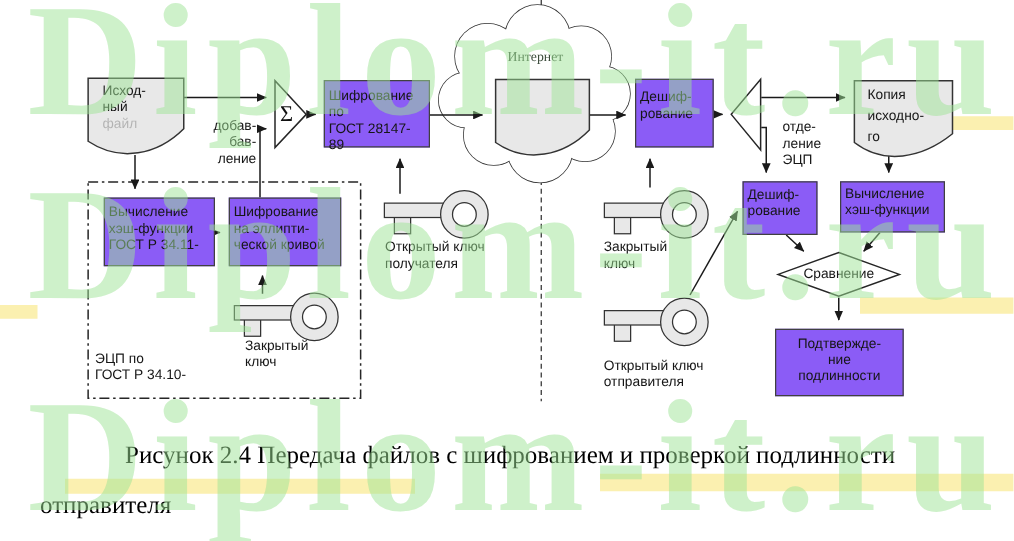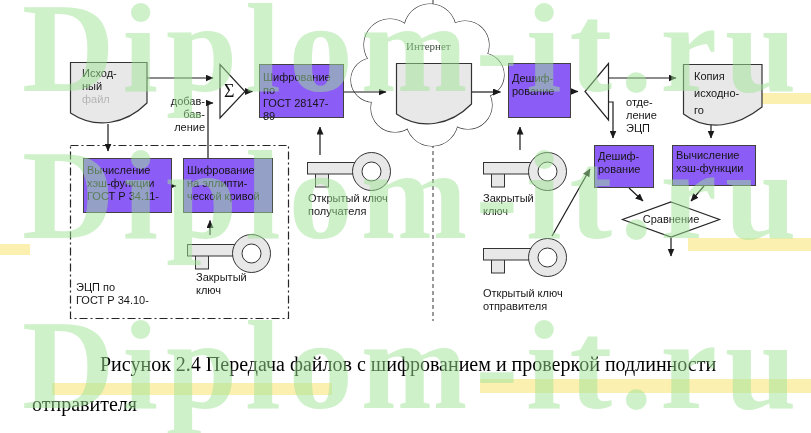--- a/index.html
+++ b/index.html
@@ -194,20 +194,25 @@
     <div>рование</div>
   </div>
 
   <div class="box" style="left:672px;top:145px;width:84px;height:41px;padding-top:3px;">
     <div>Вычисление</div>
     <div>хэш-функции</div>
   </div>
 
   <div class="t ctr" style="left:623px;top:213px;width:96px;">Сравнение</div>
 
+  <div class="box ctr" style="left:620px;top:263px;width:103px;height:54px;padding-top:5px;">
+    <div>Подтвержде-</div>
+    <div>ние</div>
+    <div>подлинности</div>
+  </div>
 
   <div class="cap" style="left:100px;top:352px;">Рисунок 2.4 Передача файлов с шифрованием и проверкой подлинности</div>
   <div class="cap" style="left:32px;top:392px;">отправителя</div>
 
   <div class="wm" style="top:-16px;">Diplom-it.ru</div>
   <div class="wm" style="top:131px;">Diplom-it.ru</div>
   <div class="wm" style="top:301px;">Diplom-it.ru</div>
 
 </div>
 

